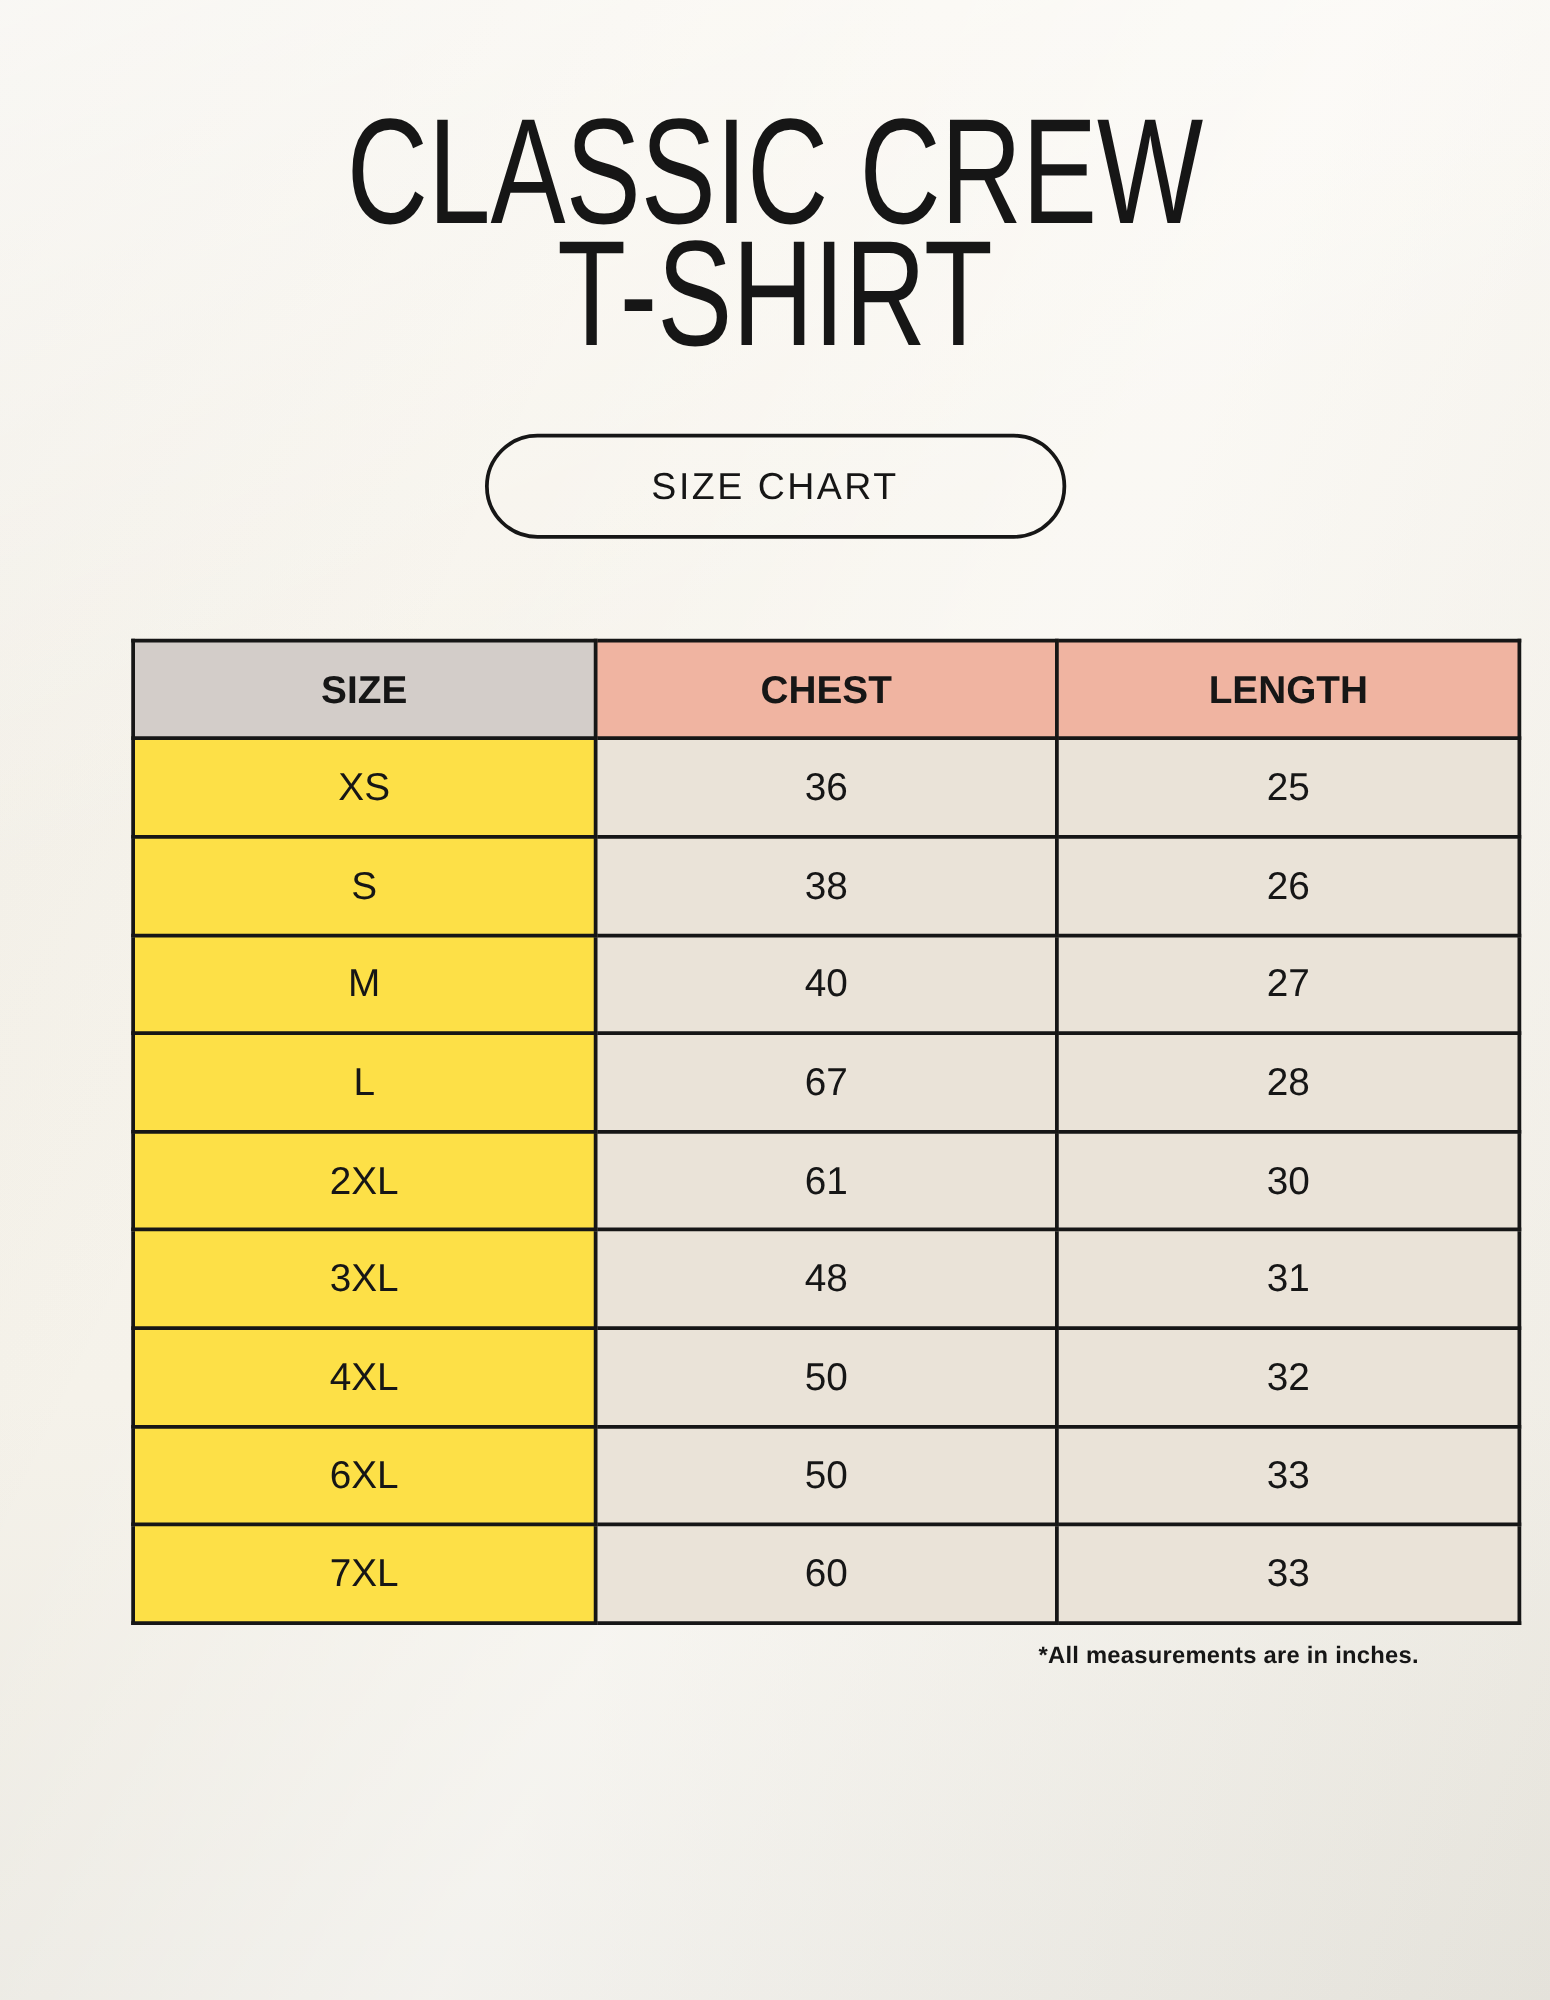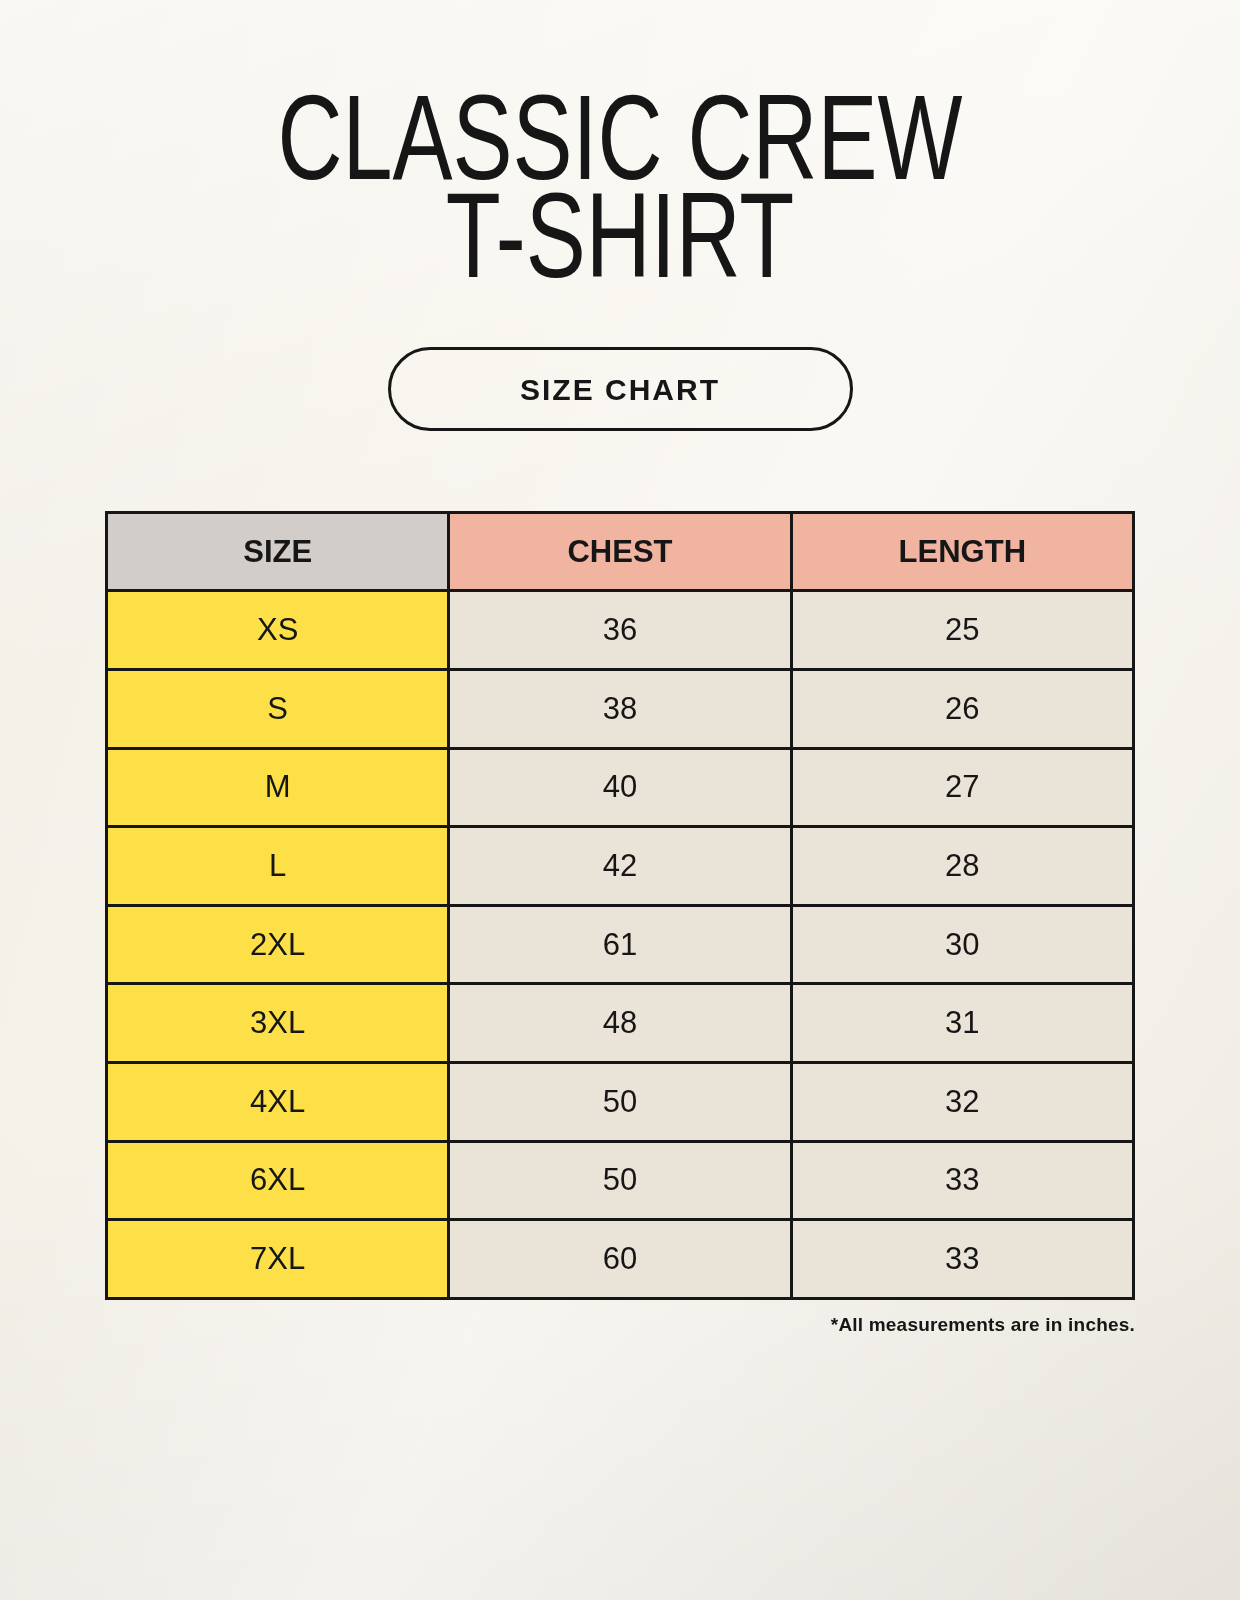--- a/index.html
+++ b/index.html
@@ -40,30 +40,30 @@
     display: block;
     margin: 62px auto 0 auto;
     width: 465px;
     height: 84px;
     box-sizing: border-box;
     background: transparent;
     border: 3px solid #161616;
     border-radius: 44px;
     font-family: "Liberation Sans", sans-serif;
     font-size: 30px;
-    font-weight: 700;
+    font-weight: 400;
     letter-spacing: 2px;
     color: #161616;
     text-align: center;
     line-height: 78px;
     cursor: pointer;
   }
   table.size-chart {
     margin-top: 80px;
-    width: 1030px;
+    width: 1112px;
     border-collapse: collapse;
     table-layout: fixed;
   }
   table.size-chart th,
   table.size-chart td {
     border: 3px solid #161616;
     height: 75.6px;
     text-align: center;
     vertical-align: middle;
     font-size: 31px;
@@ -115,21 +115,21 @@
           <td class="col-val">38</td>
           <td class="col-val">26</td>
         </tr>
         <tr>
           <td class="col-size">M</td>
           <td class="col-val">40</td>
           <td class="col-val">27</td>
         </tr>
         <tr>
           <td class="col-size">L</td>
-          <td class="col-val">42</td>
+          <td class="col-val">67</td>
           <td class="col-val">28</td>
         </tr>
         <tr>
           <td class="col-size">2XL</td>
           <td class="col-val">61</td>
           <td class="col-val">30</td>
         </tr>
         <tr>
           <td class="col-size">3XL</td>
           <td class="col-val">48</td>

